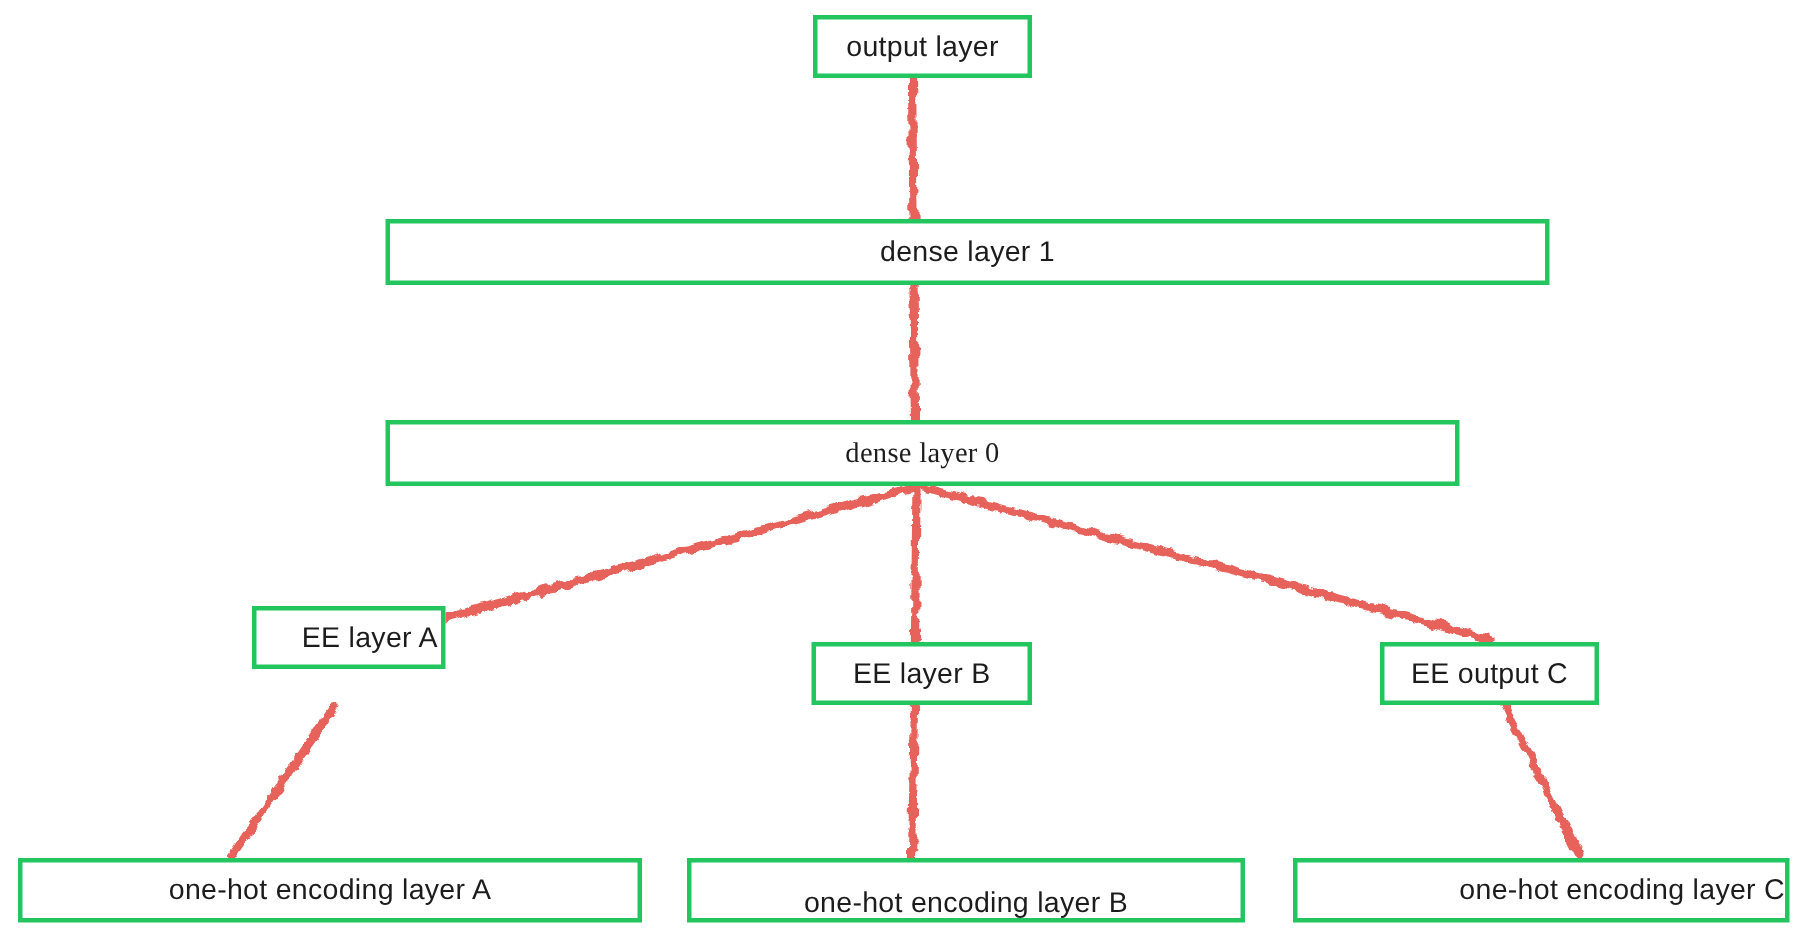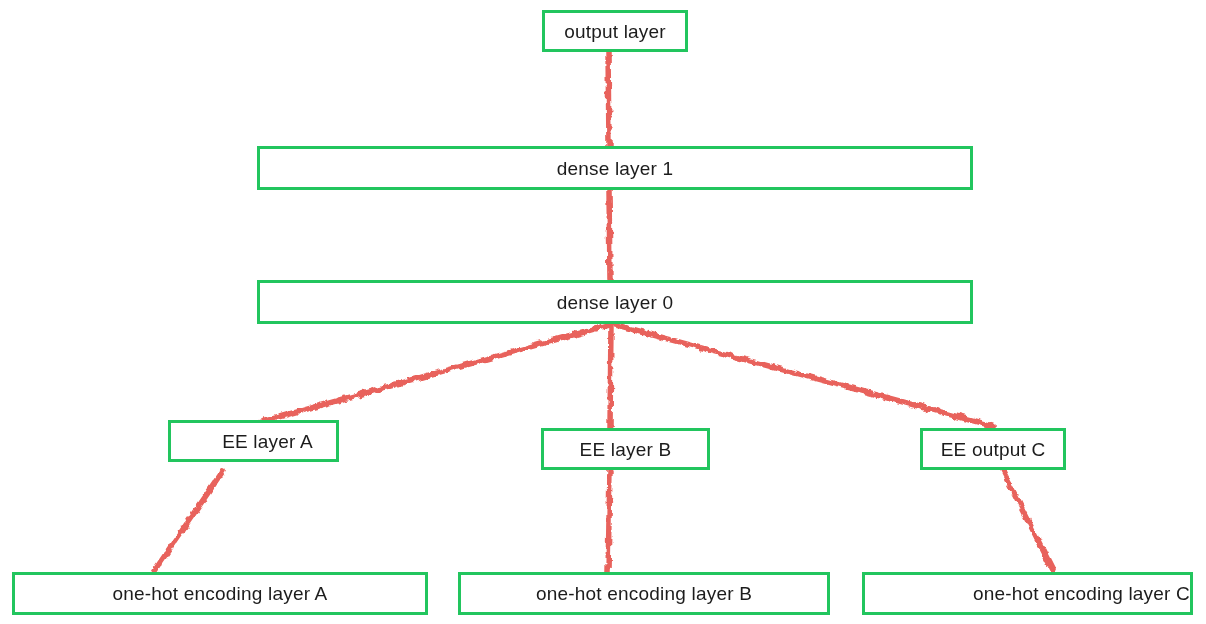--- a/index.html
+++ b/index.html
@@ -63,38 +63,38 @@
         <line x1="612" y1="324" x2="993" y2="426" class="edge" stroke="#e8625b" stroke-width="5.5"></line>
         <line x1="223" y1="471" x2="155" y2="570" class="edge" stroke="#e8625b" stroke-width="5.5"></line>
         <line x1="610" y1="470" x2="608" y2="571" class="edge" stroke="#e8625b" stroke-width="5.5"></line>
         <line x1="1003" y1="471" x2="1053" y2="570" class="edge" stroke="#e8625b" stroke-width="5.5"></line>
       </g>
   </svg>
   <div id="nodes-layer">
       <div class="node" style="left: 542px; top: 10px; width: 146px; height: 42px;">
         <span>output layer</span>
       </div>
-      <div class="node" style="left: 257px; top: 146px; width: 716px; height: 44px;">
+      <div class="node" style="left: 257px; top: 146px; width: 776px; height: 44px;">
         <span>dense layer 1</span>
       </div>
-      <div class="node" style="left: 257px; top: 280px; width: 716px; height: 44px;">
+      <div class="node" style="left: 257px; top: 280px; width: 716px; height: 44px; font-family: Liberation Serif, serif;">
         <span>dense layer 0</span>
       </div>
-      <div class="node" style="left: 168px; top: 420px; width: 171px; height: 42px; padding-left: 28px;">
+      <div class="node" style="left: 168px; top: 404px; width: 129px; height: 42px; padding-left: 28px;">
         <span>EE layer A</span>
       </div>
-      <div class="node" style="left: 541px; top: 428px; width: 169px; height: 42px;">
+      <div class="node" style="left: 541px; top: 428px; width: 147px; height: 42px;">
         <span>EE layer B</span>
       </div>
       <div class="node" style="left: 920px; top: 428px; width: 146px; height: 42px;">
         <span>EE output C</span>
       </div>
       <div class="node" style="left: 12px; top: 572px; width: 416px; height: 43px;">
         <span>one-hot encoding layer A</span>
       </div>
-      <div class="node" style="left: 458px; top: 572px; width: 372px; height: 43px;">
+      <div class="node" style="left: 458px; top: 572px; width: 372px; height: 43px; align-items: flex-end;">
         <span>one-hot encoding layer B</span>
       </div>
       <div class="node" style="left: 862px; top: 572px; width: 331px; height: 43px; justify-content: flex-end;">
         <span>one-hot encoding layer C</span>
       </div>
     </div>
 </div>
 
 </body></html>

